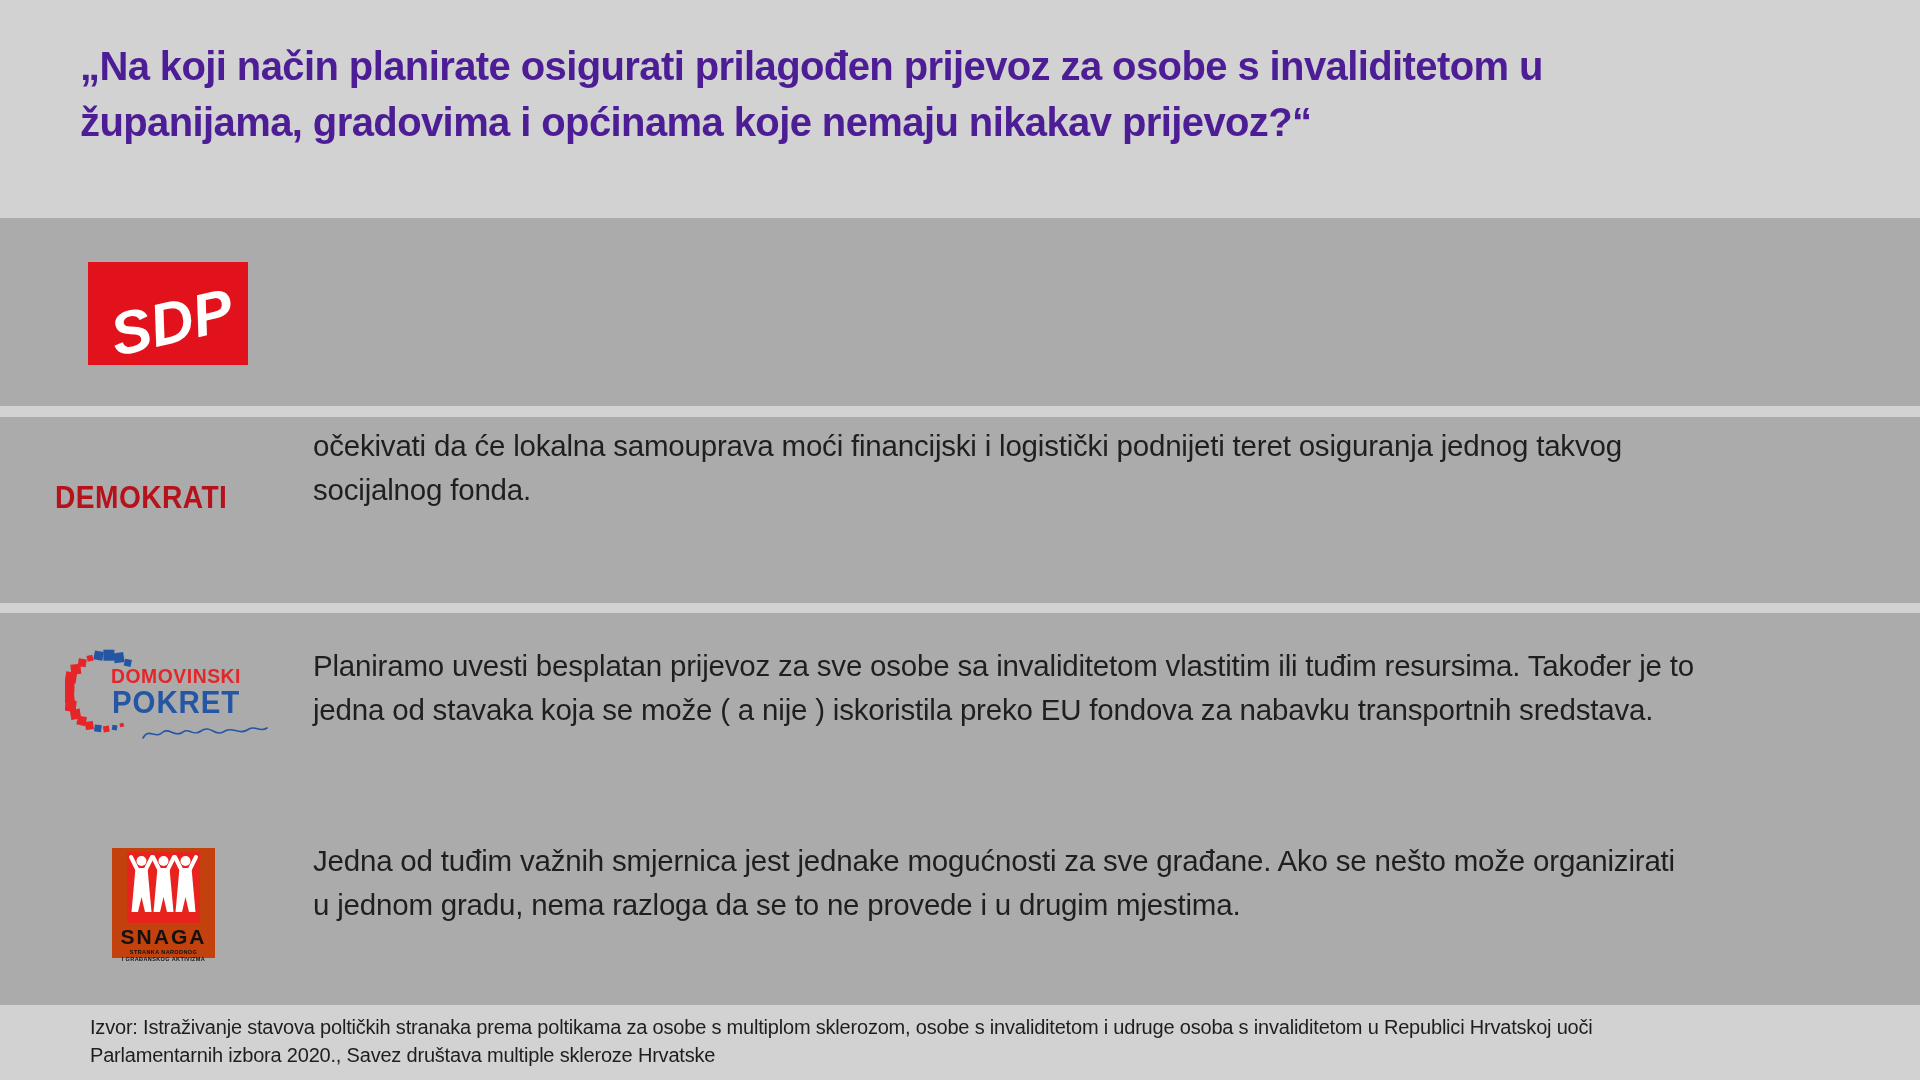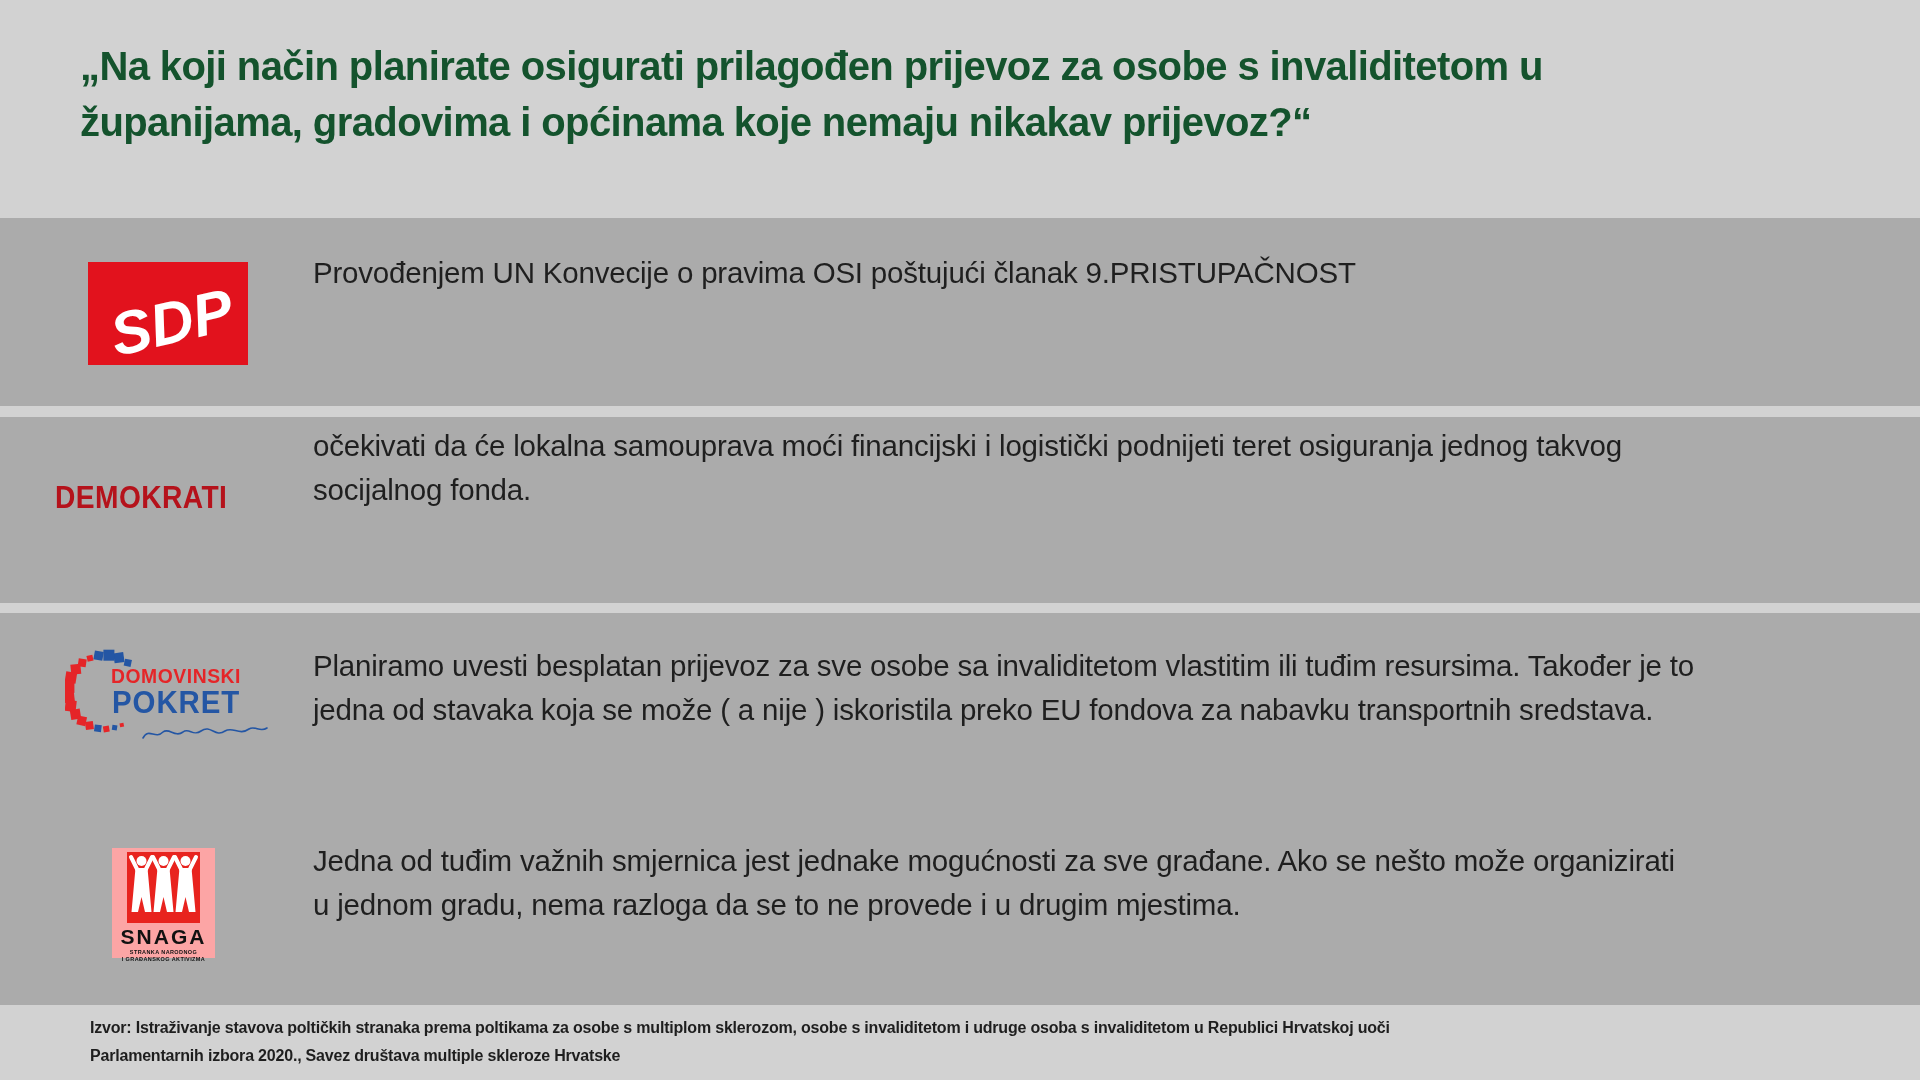--- a/index.html
+++ b/index.html
@@ -6,21 +6,21 @@
   body{
     width:1920px;height:1080px;position:relative;overflow:hidden;
     background:#d2d2d2;
     font-family:"Liberation Sans",sans-serif;
     color:#1e1e1e;
   }
   
   .header{position:absolute;top:0;left:0;width:1920px;height:218px;background:#d2d2d2;}
   .title{
     position:absolute;left:80px;top:38px;
-    font-size:40px;font-weight:700;line-height:56px;letter-spacing:-0.6px;color:#14532d;
+    font-size:40px;font-weight:700;line-height:56px;letter-spacing:-0.6px;color:#4c1d95;
   }
   .title div{white-space:nowrap;}
   
   .row{position:absolute;left:0;width:1920px;background:#ababab;}
   #row-sdp{top:218px;height:188px;}
   #row-demokrati{top:417px;height:186px;}
   #row-dp{top:613px;height:214px;}
   #row-snaga{top:809px;height:196px;}
   .answer{
     position:absolute;left:313px;
@@ -61,56 +61,53 @@
   .dp-line2{
     position:absolute;left:47px;top:36px;
     font-size:32px;font-weight:700;color:#2456a4;letter-spacing:1px;
     transform:scaleX(0.92);transform-origin:left center;white-space:nowrap;
   }
   .dp-signature{position:absolute;left:76px;top:74px;}
 
   
   .snaga-card{
     position:absolute;left:112px;top:39px;width:103px;height:110px;
-    background:#fca5a5;text-align:center;
+    background:#c2410c;text-align:center;
   }
   .snaga-square{
     margin:4px auto 0 auto;width:73px;height:71px;background:#e8231e;position:relative;
   }
   .snaga-name{
     font-size:21px;font-weight:700;color:#111111;letter-spacing:2px;line-height:24px;margin-top:2px;
   }
   .snaga-sub{
     font-size:5.5px;font-weight:700;color:#111111;letter-spacing:0.4px;line-height:7px;
   }
 
   
   .footer{position:absolute;top:1005px;left:0;width:1920px;height:75px;background:#d2d2d2;}
   .footer-text{
     position:absolute;left:90px;top:9px;
-    font-size:16px;font-weight:700;line-height:27.5px;letter-spacing:-0.2px;color:#1e1e1e;
+    font-size:20px;font-weight:400;line-height:27.5px;letter-spacing:-0.2px;color:#1e1e1e;
   }
   .footer-text div{white-space:nowrap;}
 </style>
 </head>
 <body>
 
 <div class="header">
   <div class="title">
     <div>„Na koji način planirate osigurati prilagođen prijevoz za osobe s invaliditetom u</div>
     <div>županijama, gradovima i općinama koje nemaju nikakav prijevoz?“</div>
   </div>
 </div>
 
 <div class="row" id="row-sdp">
   <div class="sdp-logo">
     <span>SDP</span>
-  </div>
-  <div class="answer">
-    <div>Provođenjem UN Konvecije o pravima OSI poštujući članak 9.PRISTUPAČNOST</div>
   </div>
 </div>
 
 <div class="row" id="row-demokrati">
   <div class="demokrati-logo">DEMOKRATI</div>
   <div class="answer">
     <div>očekivati da će lokalna samouprava moći financijski i logistički podnijeti teret osiguranja jednog takvog</div>
     <div>socijalnog fonda.</div>
   </div>
 </div>

